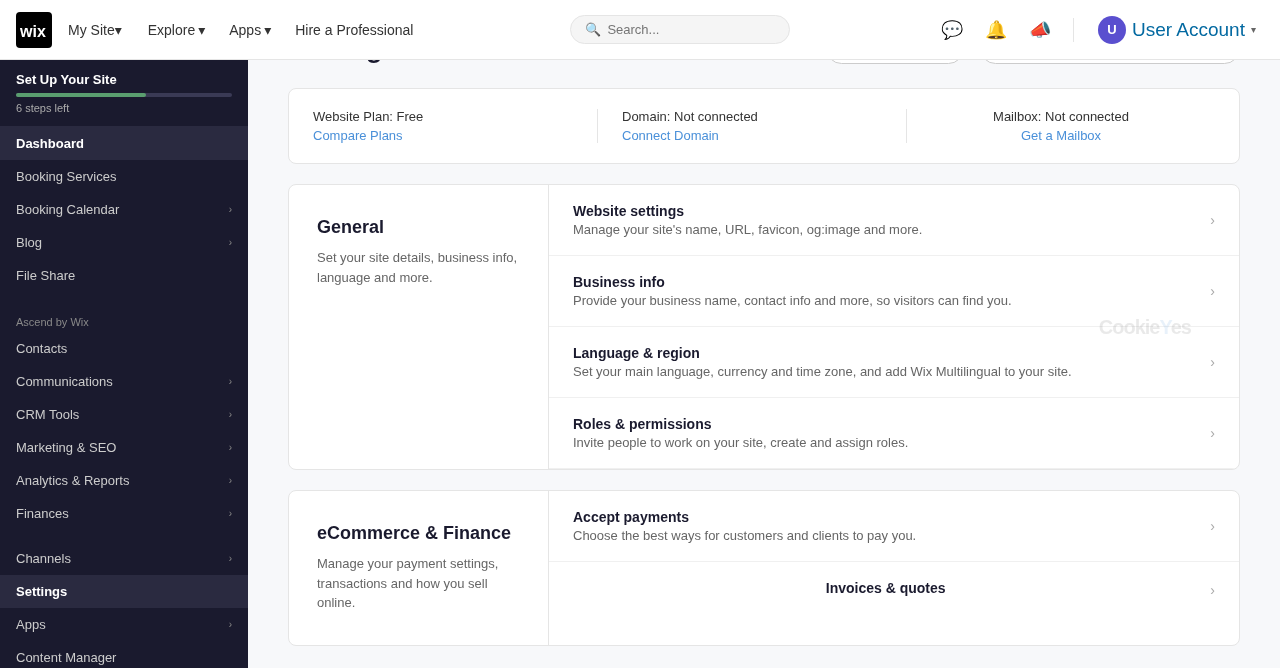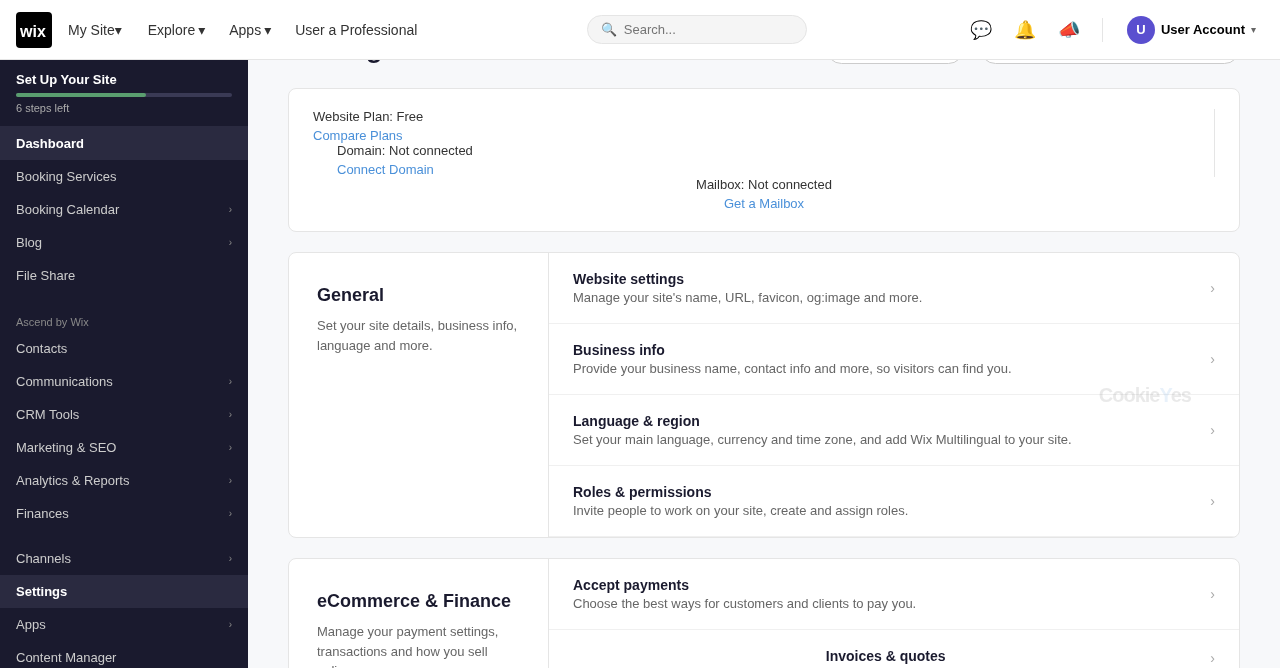--- a/index.html
+++ b/index.html
@@ -16,21 +16,21 @@
     .topnav-site { display: flex; align-items: center; gap: 0; cursor: pointer; padding: 4px 8px; border-radius: 4px; font-size: 14px; font-weight: 500; color: #333; }
     .topnav-nav { display: flex; align-items: center; gap: 4px; margin-left: 8px; }
     .topnav-nav-item { display: flex; align-items: center; gap: 3px; padding: 6px 10px; border-radius: 4px; cursor: pointer; font-size: 14px; color: #333; }
     .topnav-search { flex: 1; display: flex; justify-content: center; }
     .topnav-search-input { display: flex; align-items: center; background: #f5f5f5; border: 1px solid #e5e5e5; border-radius: 20px; padding: 6px 14px; gap: 6px; width: 220px; cursor: text; }
     .topnav-search-input input { border: none; background: transparent; outline: none; font-size: 13px; color: #555; width: 100%; }
     .topnav-actions { display: flex; align-items: center; gap: 12px; margin-left: auto; }
     .topnav-icon-btn { width: 32px; height: 32px; border-radius: 50%; display: flex; align-items: center; justify-content: center; cursor: pointer; color: #555; font-size: 18px; }
     .topnav-user { display: flex; align-items: center; gap: 6px; cursor: pointer; padding: 4px 8px; border-radius: 20px; }
     .topnav-avatar { width: 28px; height: 28px; border-radius: 50%; background: #5a4fcf; display: flex; align-items: center; justify-content: center; color: #fff; font-size: 13px; font-weight: bold; }
-    .topnav-username { font-size: 13px; font-weight: 700; color: #000000; }
+    .topnav-username { font-size: 19px; font-weight: 400; color: #0369a1; }
     .topnav-chevron { font-size: 10px; color: #666; }
     .topnav-divider { width: 1px; height: 24px; background: #e5e5e5; margin: 0 4px; }
 
     
     .sidebar {
       width: 248px; min-width: 248px; background: #1a1a2e; color: #ccc;
       display: flex; flex-direction: column; overflow-y: auto; position: fixed;
       top: 60px; left: 0; bottom: 0; z-index: 50;
     }
     .sidebar::-webkit-scrollbar { width: 4px; }
@@ -68,21 +68,21 @@
     }
     .settings-search {
       display: flex; align-items: center; gap: 8px; background: #fff;
       border: 1px solid #ccc; border-radius: 20px; padding: 7px 16px; width: 260px;
     }
     .settings-search input { border: none; outline: none; font-size: 13px; color: #555; width: 100%; background: transparent; }
 
     
     .info-banner {
       background: #fff; border: 1px solid #e5e5e5; border-radius: 8px;
-      display: flex; padding: 20px 24px; margin-bottom: 20px; gap: 0; flex-direction: column;
+      display: flex; padding: 20px 24px; margin-bottom: 20px; gap: 0;
     }
     .info-banner-item { flex: 1; padding: 0 24px; border-right: 1px solid #e5e5e5; }
     .info-banner-item:first-child { padding-left: 0; }
     .info-banner-item:last-child { border-right: none; text-align: center; }
     .info-banner-label { font-size: 13px; color: #333; font-weight: 500; margin-bottom: 3px; }
     .info-banner-link { font-size: 13px; color: #4a90d9; cursor: pointer; text-decoration: none; }
 
     
     .section-card {
       background: #fff; border: 1px solid #e5e5e5; border-radius: 8px;
@@ -122,21 +122,21 @@
   <div class="topnav-nav">
     <div class="topnav-nav-item">
       <span>Explore</span>
       <span>▾</span>
     </div>
     <div class="topnav-nav-item">
       <span>Apps</span>
       <span>▾</span>
     </div>
     <div class="topnav-nav-item">
-      <span>User a Professional</span>
+      <span>Hire a Professional</span>
     </div>
   </div>
   <div class="topnav-search">
     <div class="topnav-search-input">
       <span style="color:#888;font-size:13px;">🔍</span>
       <input type="text" placeholder="Search..." style="">
     </div>
   </div>
   <div class="topnav-actions">
     <div class="topnav-icon-btn" title="Chat">💬</div>

